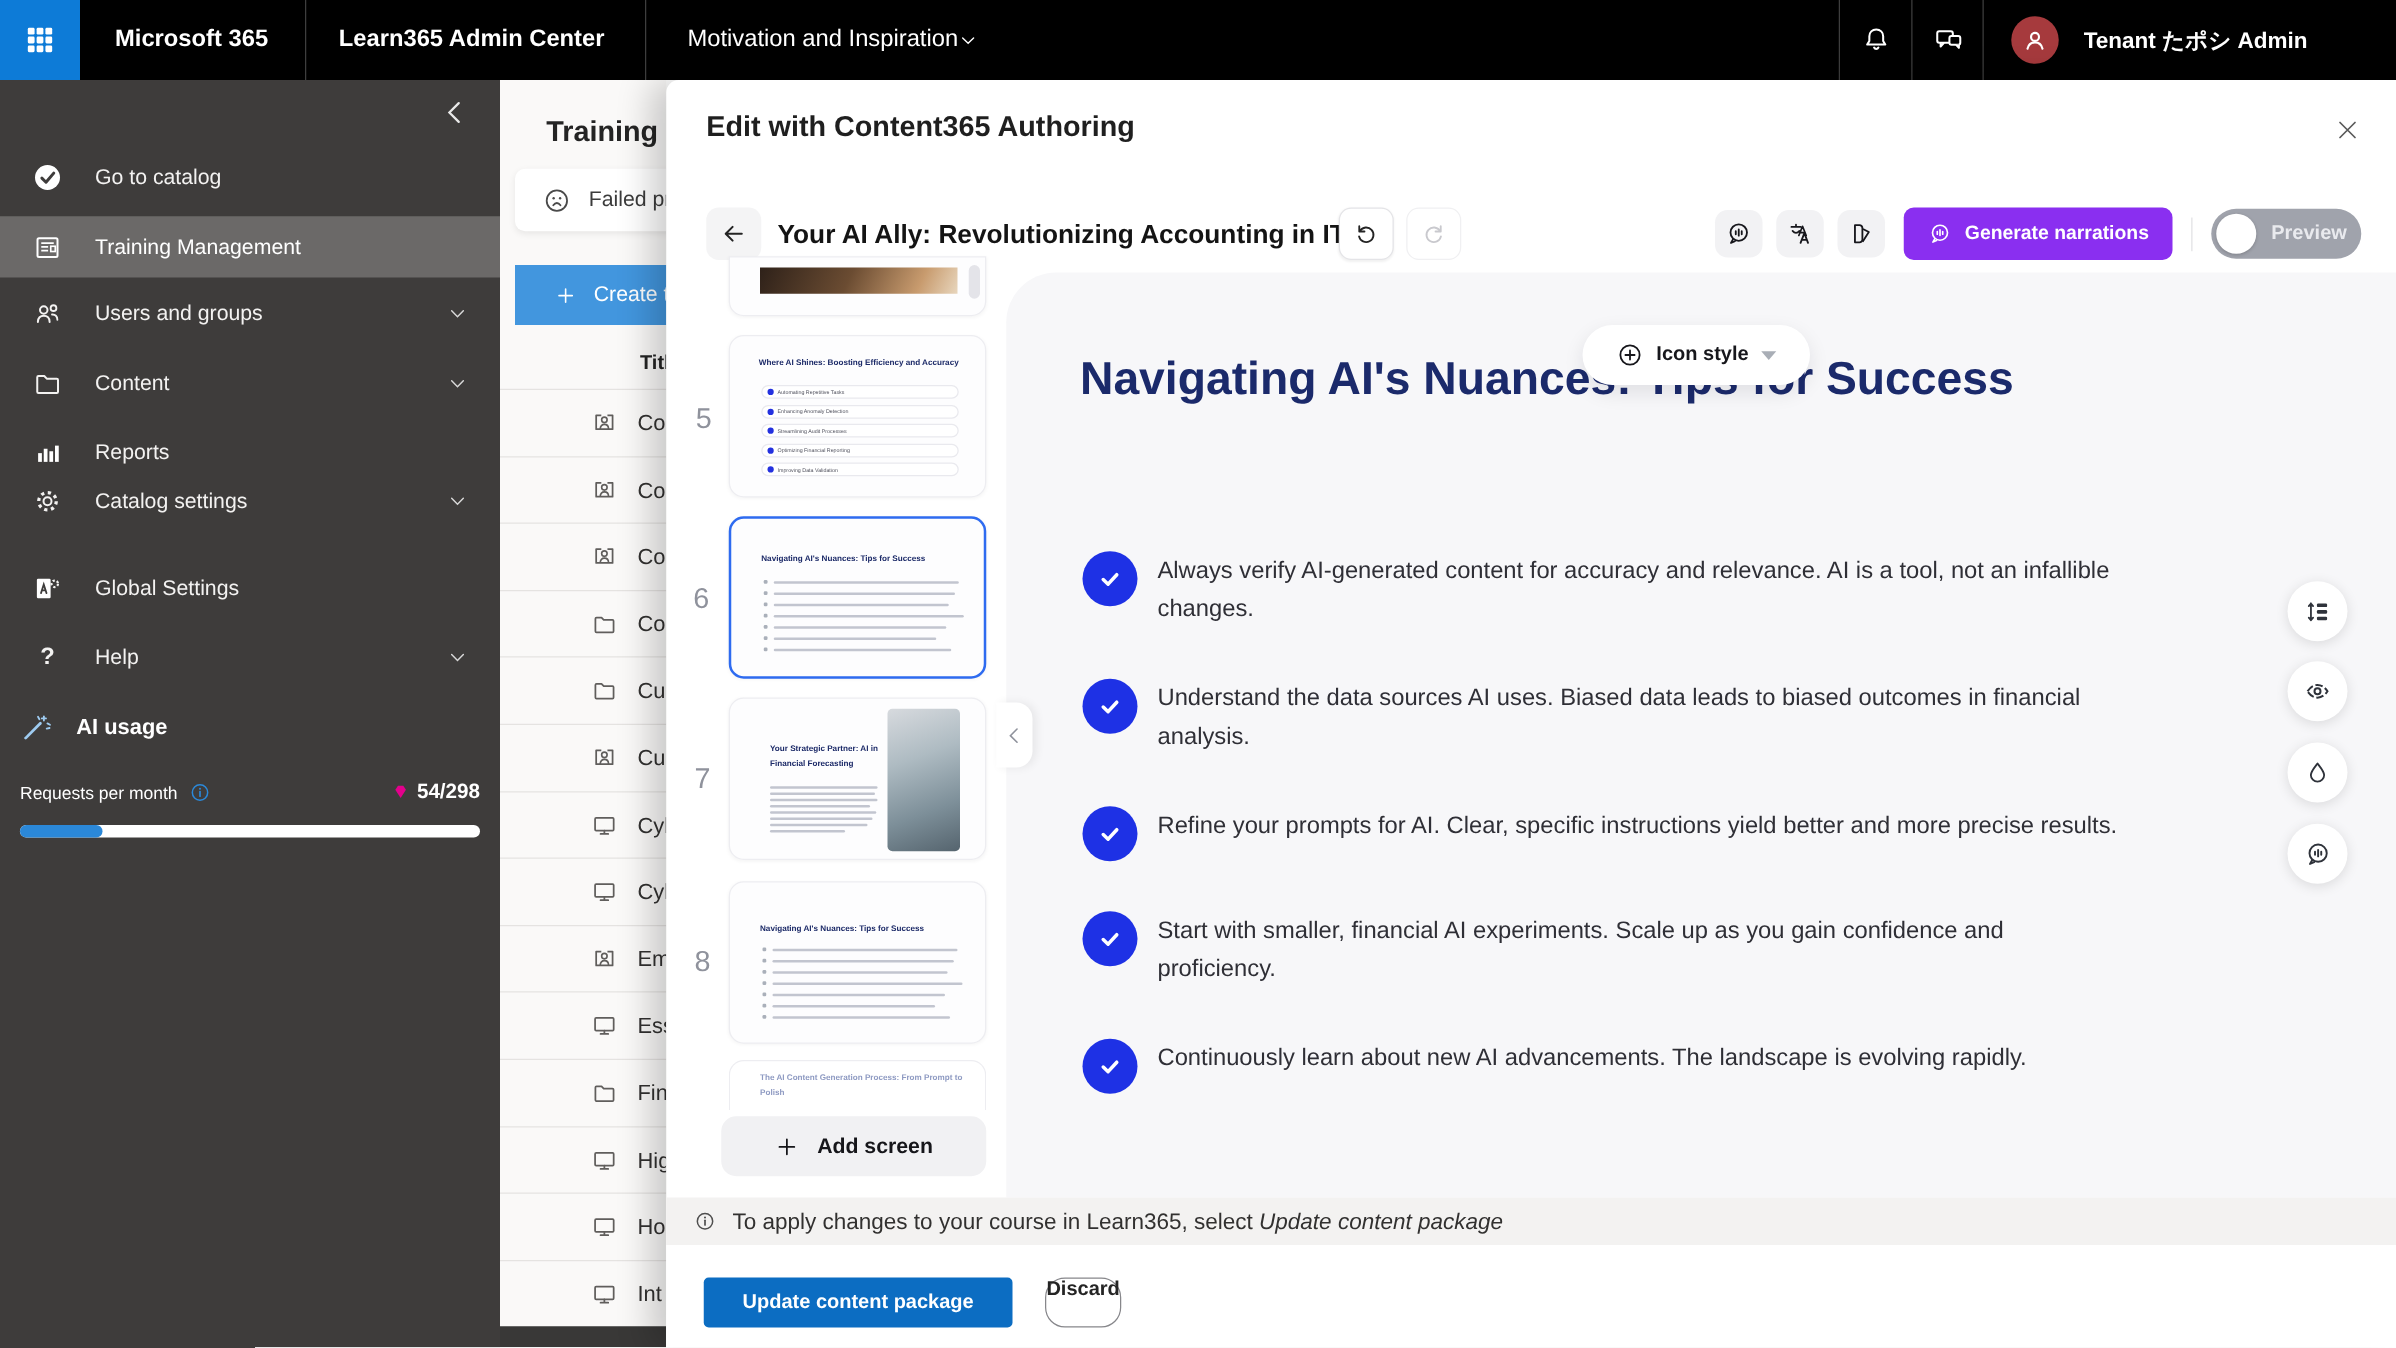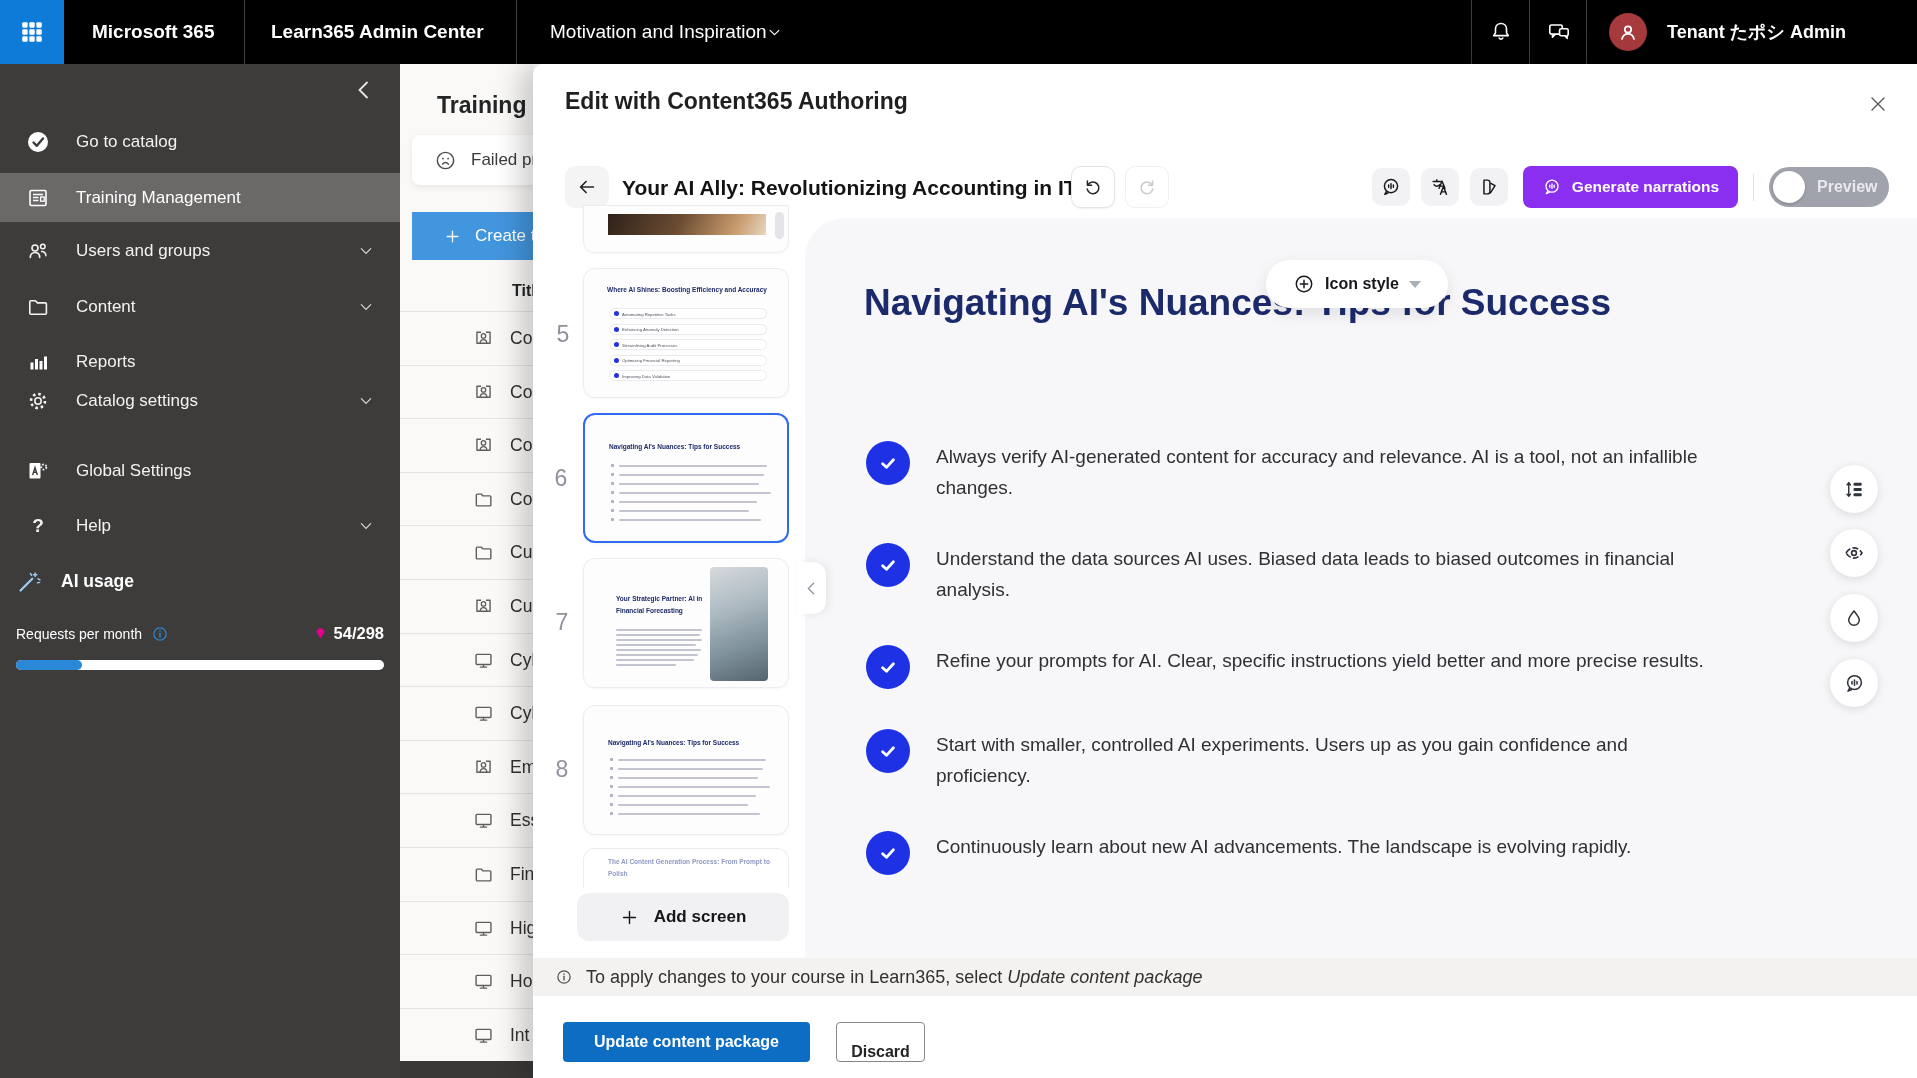--- a/index.html
+++ b/index.html
@@ -34,21 +34,21 @@
   .mini-bar{height:2px;background:#c2c5cf;border-radius:1px;margin-bottom:7px;position:relative}
   .mini-tick{position:absolute;left:-8px;top:-1px;width:3px;height:3px;background:#aab0ba;border-radius:1px}
   .pill-row{height:11px;background:#fff;border:1px solid #e9e9ee;border-radius:5.5px;
             margin-bottom:4.5px;display:flex;align-items:center;padding-left:4px;gap:3px}
   .pill-dot{width:5px;height:5px;border-radius:50%;background:#2431df;flex:none}
   .pill-txt{font-size:8.5px;color:#51525e;transform:scale(.5);transform-origin:0 50%;white-space:nowrap}
   .thumbnum{position:absolute;font-size:23px;color:#8f929c;width:26px;text-align:center}
   
   .canvas{left:805px;top:218px;width:1112px;height:740px;background:#f7f7f9;
           border-radius:40px 0 0 0;overflow:hidden}
-  .tip{display:flex;gap:26px;margin-bottom:40px}
+  .tip{display:flex;gap:16px;margin-bottom:40px}
   .tipcheck{width:44px;height:44px;border-radius:50%;background:#1e31e5;flex:none;
             display:flex;align-items:center;justify-content:center}
   .tiptext{font-size:19px;line-height:31px;color:#2f2f36}
   .floatbtn{width:48px;height:48px;border-radius:50%;background:#fff;
             box-shadow:0 2px 10px rgba(0,0,0,.12);display:flex;align-items:center;
             justify-content:center;color:#2f333b;cursor:pointer}
   .caret{width:0;height:0;border-left:6px solid transparent;border-right:6px solid transparent;
          border-top:7px solid #a9aeb6}
 </style>
 </head>
@@ -650,21 +650,21 @@
             <div></div>
           </div>
       </div>
       <div class="tip">
         <div class="tipcheck">
             <svg class="ic" width="26" height="26">
               <use href="#i-check"></use>
             </svg>
           </div>
         <div class="tiptext" style="width:906px">
-            <div>Start with smaller, controlled AI experiments. Users up as you gain confidence and</div>
+            <div>Start with smaller, financial AI experiments. Scale up as you gain confidence and</div>
             <div>proficiency.</div>
           </div>
       </div>
       <div class="tip">
         <div class="tipcheck">
             <svg class="ic" width="26" height="26">
               <use href="#i-check"></use>
             </svg>
           </div>
         <div class="tiptext" style="width:906px">
@@ -708,18 +708,18 @@
       </svg>
     <span style="font-size:18px;color:#323130">
       <span>To apply changes to your course in Learn365, select </span><span style="font-style:italic">Update content package</span>
     </span>
   </div>
 
   <div class="ab" style="left:533px;top:996px;width:1384px;height:82px;background:#fff">
     <div class="ab" style="left:30px;top:26px;min-width:247px;height:40px;background:#0c6dc2;border-radius:4px;display:flex;align-items:center;justify-content:center;padding:0 18px;cursor:pointer">
       <span style="font-size:16px;font-weight:700;color:#fff">Update content package</span>
     </div>
-    <div class="ab" style="left:303px;top:26px;width:89px;height:40px;background:#fff;border:1px solid #87878b;border-radius:4px;display:flex;align-items:flex-end;justify-content:center;cursor:pointer">
+    <div class="ab" style="left:303px;top:26px;width:61px;height:40px;background:#fff;border:1px solid #87878b;border-radius:16px;display:flex;align-items:flex-start;justify-content:center;cursor:pointer">
       <span style="font-size:16px;font-weight:600;color:#242424">Discard</span>
     </div>
   </div>
 
 </div>
 
 </body></html>

